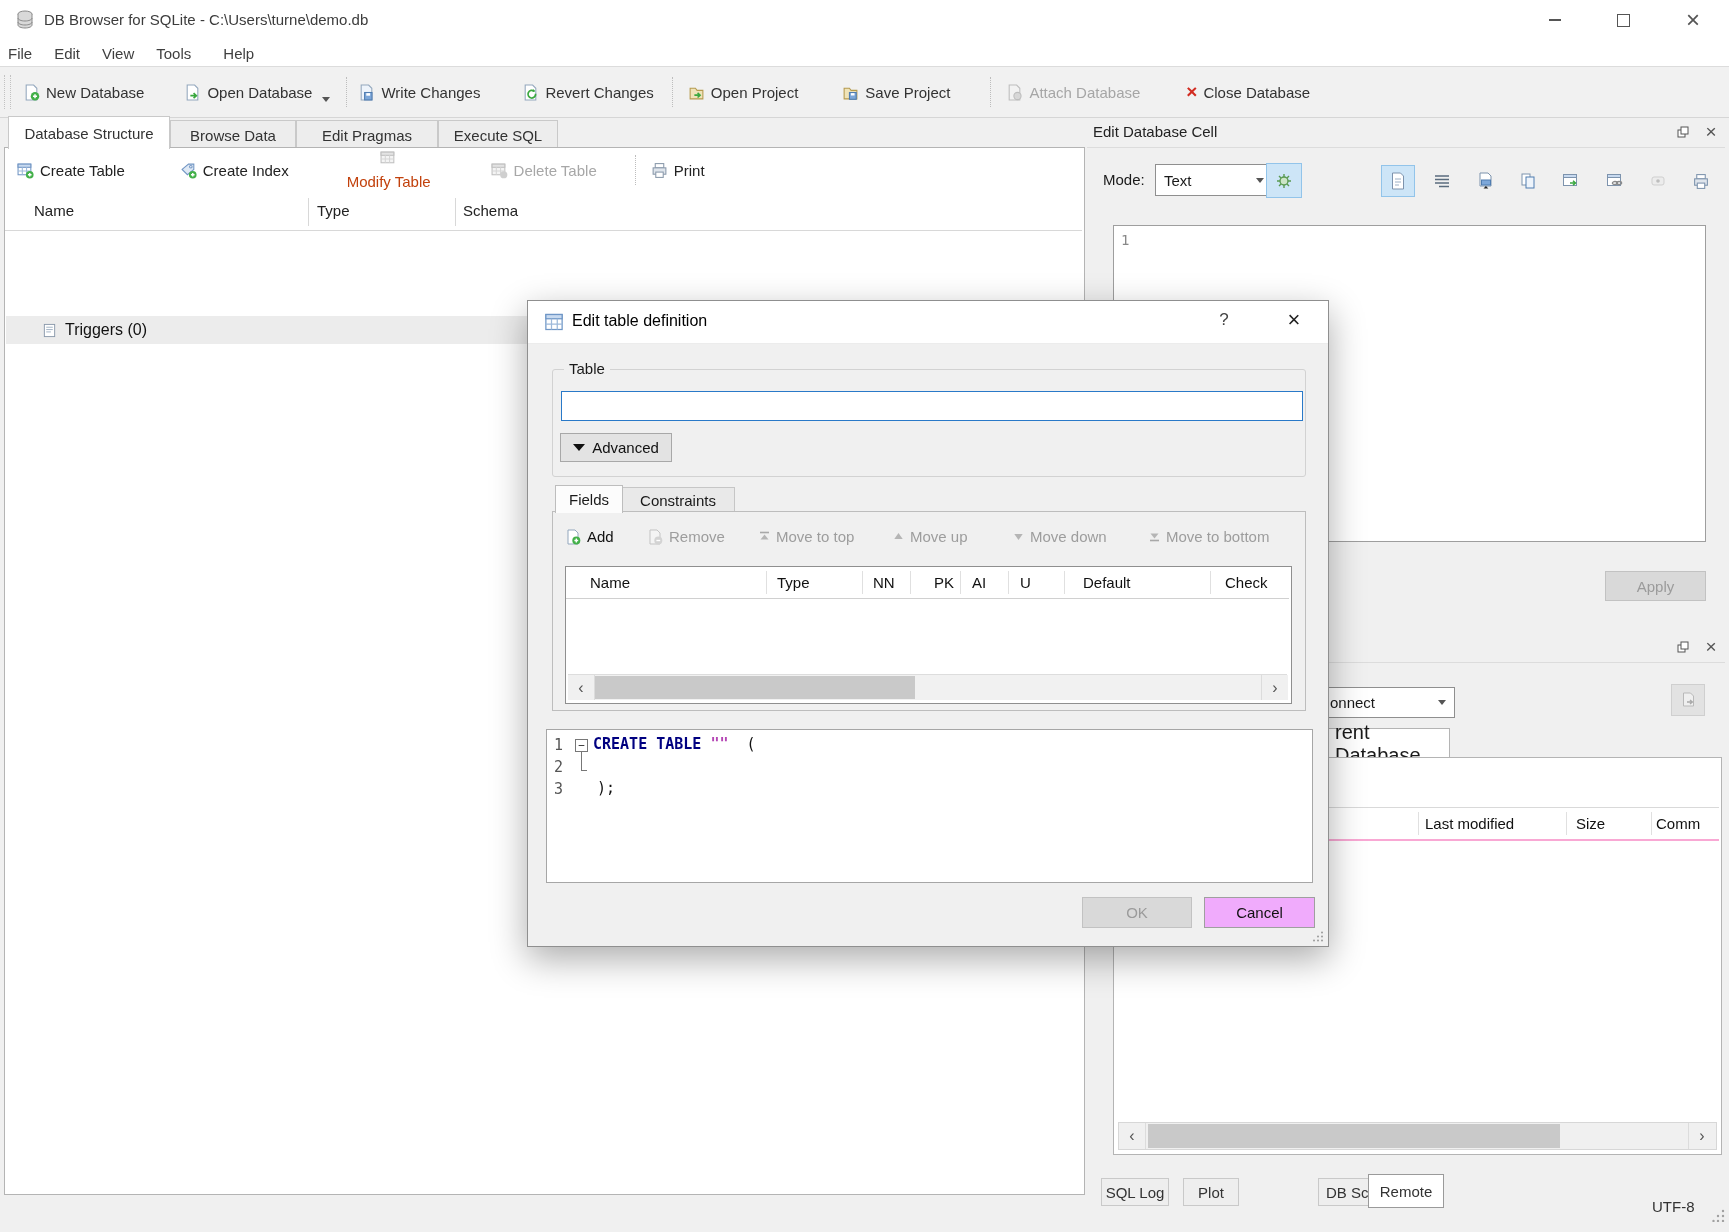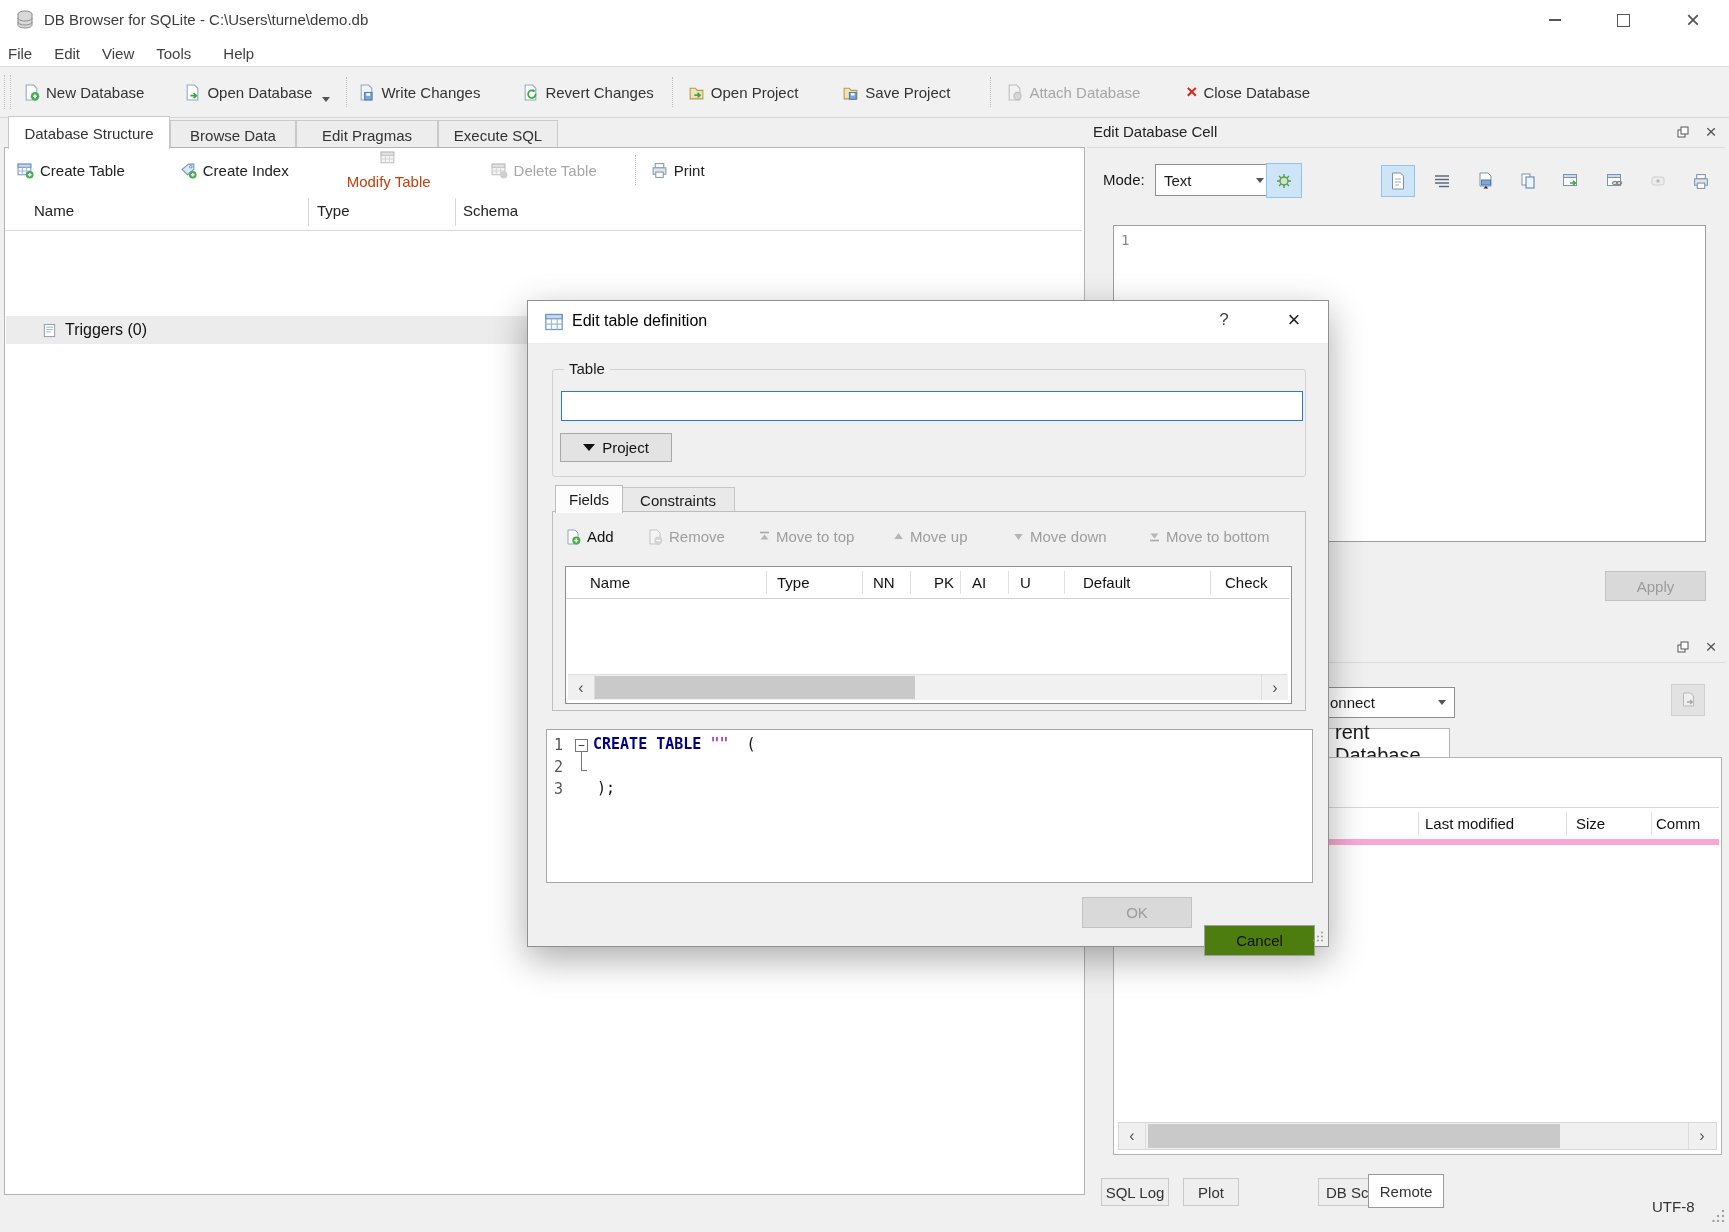--- a/index.html
+++ b/index.html
@@ -331,21 +331,21 @@
 <div class="abs iconbox" style="left:1671px;top:684px;background:#e2e2e2;border:1px solid #cfcfcf;">
   <svg width="15" height="16" viewBox="0 0 15 16">
       <path d="M2.5 1h7l3 3v10h-10z" fill="#efefef" stroke="#b9b9b9"></path>
       <path d="M6 10h5M9 8l2.4 2-2.4 2" fill="none" stroke="#a9a9a9" stroke-width="1.3"></path>
     </svg>
 </div>
 <div class="abs" style="left:1290px;top:728px;width:158px;height:29px;background:#fff;border:1px solid #b4b4b4;border-bottom:none;display:flex;align-items:center;">
   <span style="padding-left:44px;font-size:20px;">rent Database</span>
 </div>
 <div class="abs" style="left:1113px;top:757px;width:607px;height:396px;background:#fff;border:1px solid #b4b4b4;">
-  <div class="abs" style="left:0;top:49px;width:605px;height:31px;border-top:1px solid #d9d9d9;border-bottom:6px solid #f9a8d4;background:#fff;">
+  <div class="abs" style="left:0;top:49px;width:605px;height:31px;border-top:1px solid #d9d9d9;border-bottom:2px solid #f9a8d4;background:#fff;">
     <span class="fcol" style="left:311px;">Last modified</span>
     <span class="fcol" style="left:462px;">Size</span>
     <span class="fcol" style="left:542px;">Comm</span>
     <span class="fsep" style="left:304px;"></span>
     <span class="fsep" style="left:452px;"></span>
     <span class="fsep" style="left:537px;"></span>
   </div>
   <div class="sbar" style="left:4px;top:364px;width:597px;height:26px;">
     <span class="sarr" style="left:0;border-right:1px solid #dcdcdc;">‹</span>
     <span class="sthumb" style="left:29px;width:412px;"></span>
@@ -382,21 +382,21 @@
     <span class="abs" style="left:44px;top:11px;font-size:16px;color:#000;">Edit table definition</span>
     <span class="abs" style="left:684px;top:9px;width:24px;text-align:center;font-size:17px;color:#444;">?</span>
     <span class="abs" style="left:752px;top:6px;width:28px;text-align:center;font-size:22px;color:#222;">×</span>
   </div>
 
   <div class="abs" style="left:24px;top:68px;width:752px;height:106px;border:1px solid #d2d2d2;border-radius:3px;"></div>
   <span class="abs" style="left:36px;top:59px;background:#f0f0f0;padding:0 5px;font-size:15px;">Table</span>
   <input class="abs" style="left: 33px; top: 90px; width: 732px; height: 28px; border: 1px solid rgb(41, 121, 200); background: rgb(255, 255, 255); font-size: 15px; padding: 0px 4px; outline: none; font-family: &quot;Liberation Sans&quot;, sans-serif;" value="">
   <div class="abs btn" style="left:32px;top:132px;width:110px;height:27px;gap:7px;background:#e3e3e3;">
     <span style="width:0;height:0;border-left:6px solid transparent;border-right:6px solid transparent;border-top:7px solid #111;"></span>
-    <span>Project</span>
+    <span>Advanced</span>
   </div>
 
   <div class="dtab active" style="left:27px;top:184px;width:66px;height:27px;">Fields</div>
   <div class="dtab inactive" style="left:93px;top:186px;width:112px;height:25px;">Constraints</div>
   <div class="abs" style="left:24px;top:210px;width:752px;height:198px;border:1px solid #bdbdbd;background:#f0f0f0;">
 
     <span class="abs row" style="left:12px;top:16px;gap:6px;font-size:15px;color:#111;">
       <svg width="16" height="16" viewBox="0 0 16 16">
           <path d="M3 1h7l3 3v11H3z" fill="#fff" stroke="#93a7bd"></path>
           <circle cx="11.3" cy="11.5" r="4" fill="#43b049"></circle>
@@ -473,21 +473,21 @@
     <span class="abs" style="left:28px;top:9px;width:11px;height:11px;border:1px solid #777;background:#fff;display:flex;align-items:center;justify-content:center;font-size:11px;line-height:10px;color:#333;">−</span>
     <span class="abs" style="left:34px;top:22px;width:1px;height:18px;background:#777;"></span>
     <span class="abs" style="left:34px;top:40px;width:6px;height:1px;background:#777;"></span>
 
     <span class="abs" style="left:46px;top:5px;white-space:pre;"><b style="color:#000080;">CREATE TABLE</b> <b style="color:#b545b5;">""</b>  <span style="color:#111;">(</span></span>
 
     <span class="abs" style="left:50px;top:49px;color:#111;">);</span>
   </div>
 
   <div class="abs btn disabled" style="left:554px;top:596px;width:108px;height:29px;">OK</div>
-  <div class="abs btn" style="left:676px;top:624px;width:109px;height:29px;background:#4d7c0f;border-color:#9f9f9f;">Cancel</div>
+  <div class="abs btn" style="left:676px;top:596px;width:109px;height:29px;background:#f0abfc;border-color:#9f9f9f;">Cancel</div>
   <span class="abs gripdots" style="left:784px;top:629px;">
     <svg width="12" height="12" viewBox="0 0 12 12">
         <circle cx="10" cy="2.5" r="1" fill="#9a9a9a"></circle>
         <circle cx="10" cy="6.5" r="1" fill="#9a9a9a"></circle>
         <circle cx="6" cy="6.5" r="1" fill="#9a9a9a"></circle>
         <circle cx="10" cy="10.5" r="1" fill="#9a9a9a"></circle>
         <circle cx="6" cy="10.5" r="1" fill="#9a9a9a"></circle>
         <circle cx="2" cy="10.5" r="1" fill="#9a9a9a"></circle>
       </svg>
   </span>

